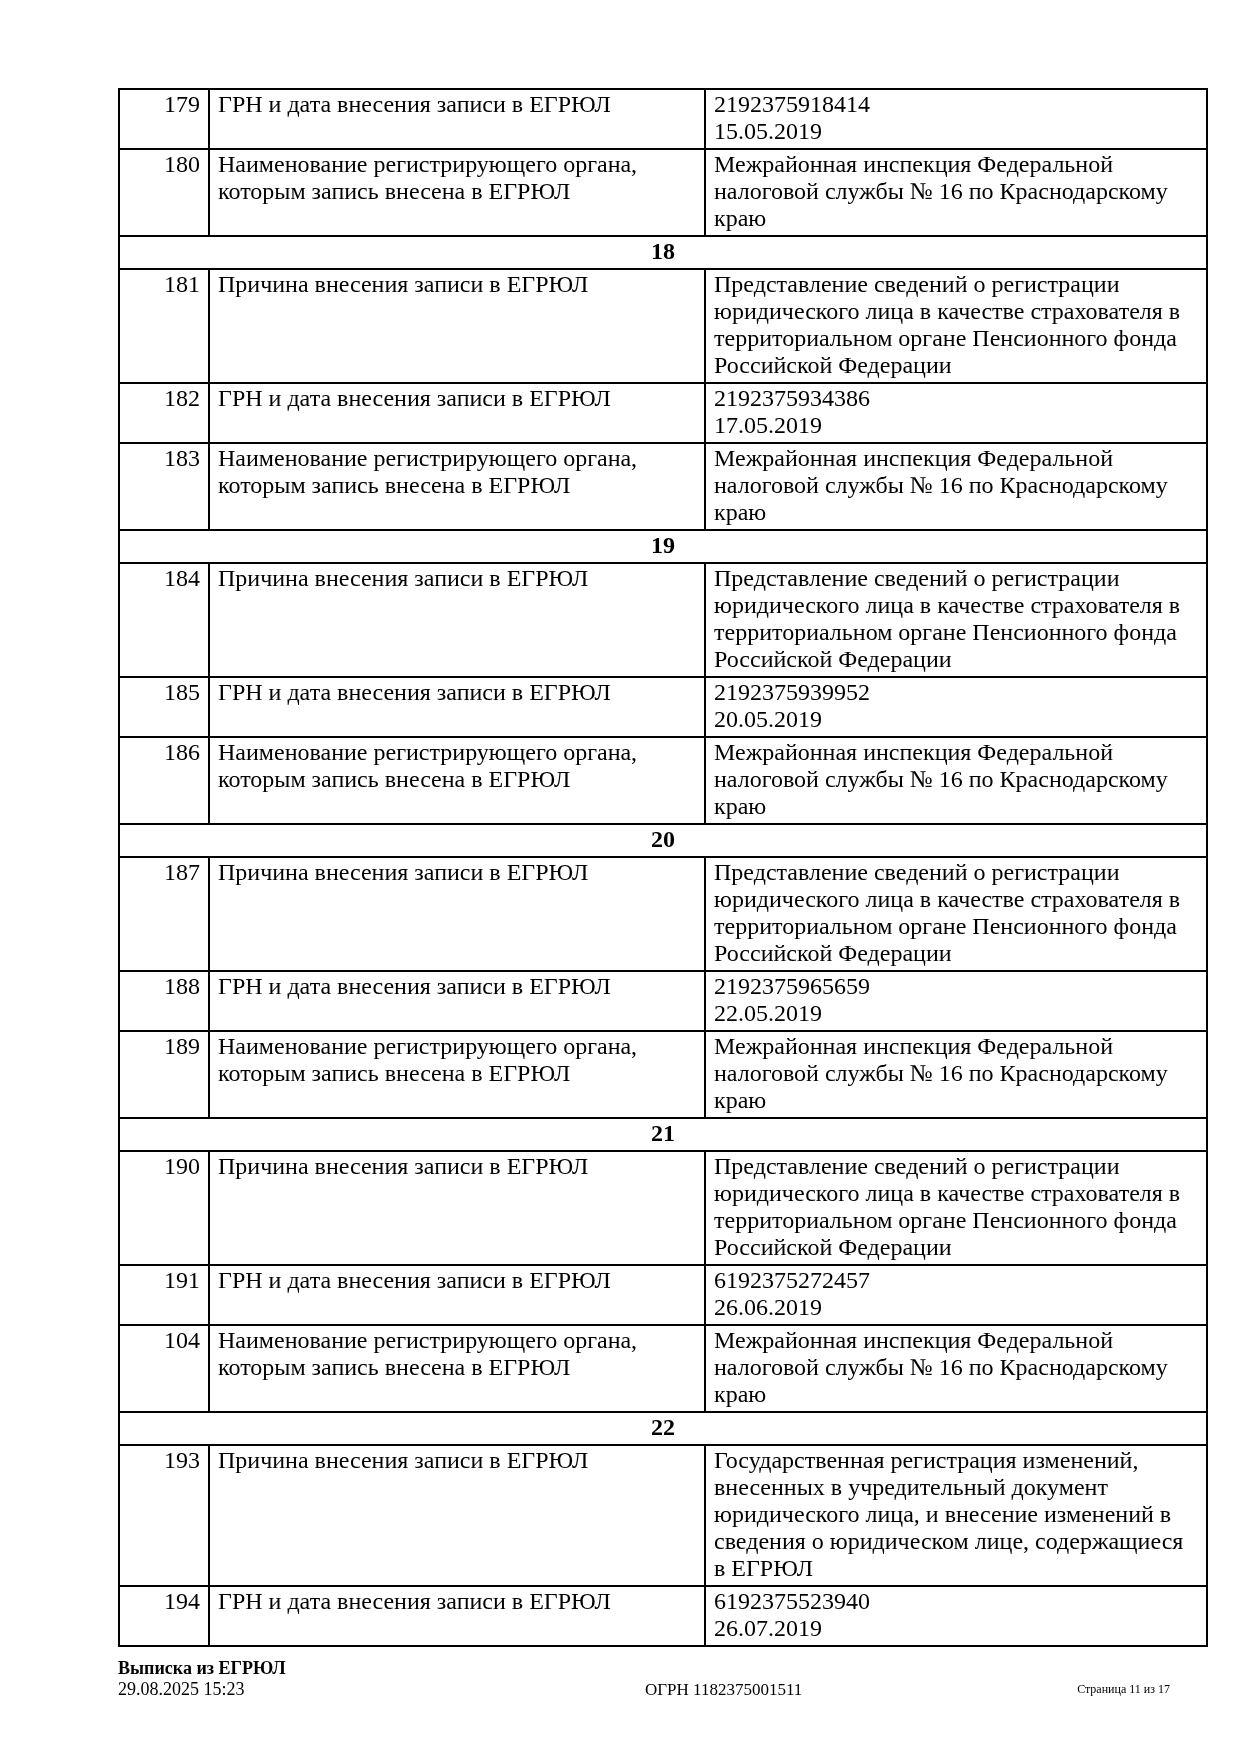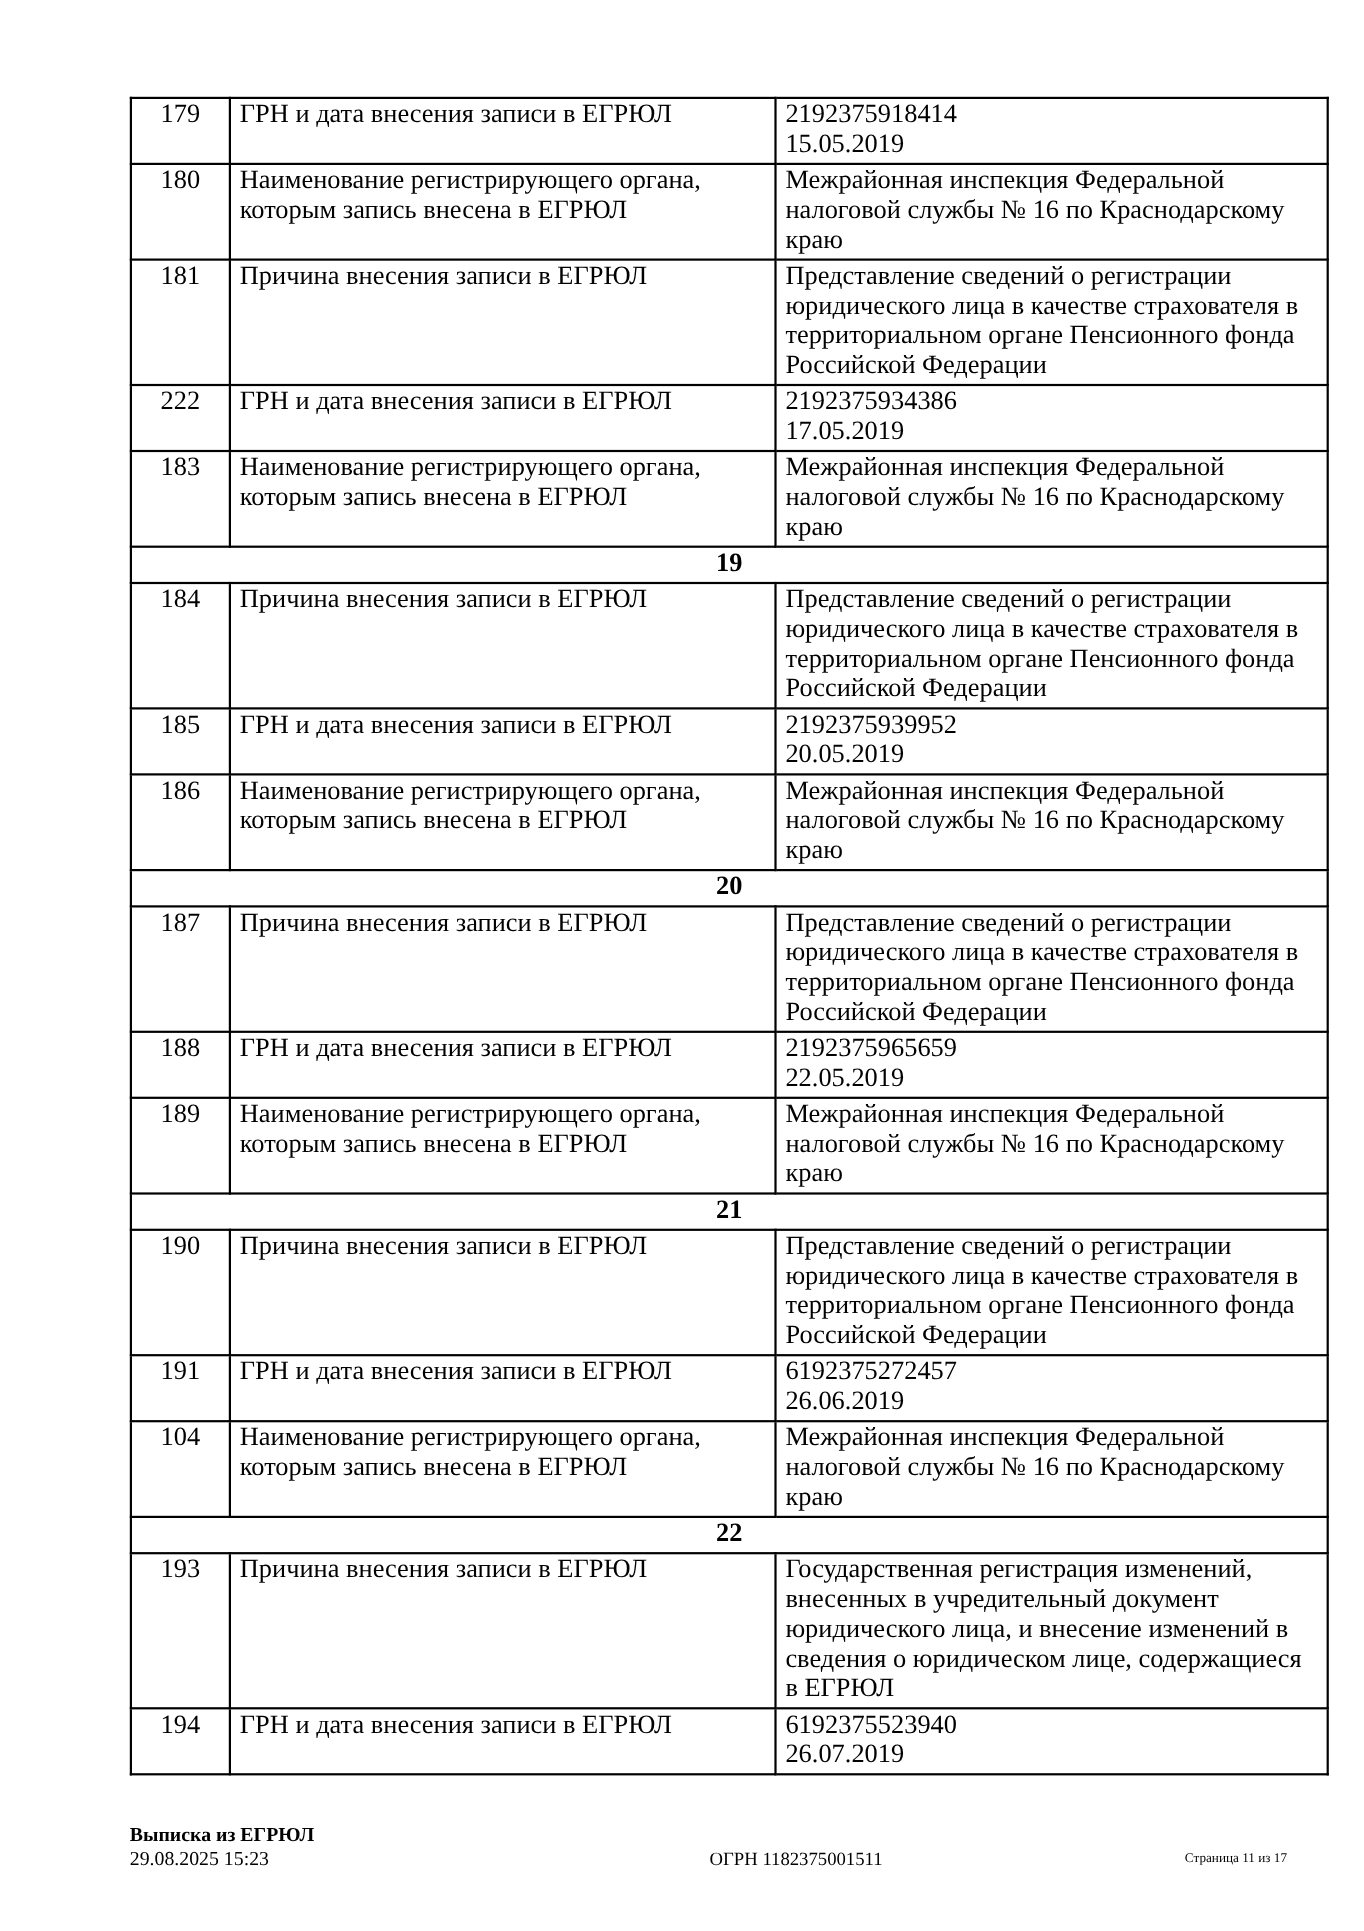--- a/index.html
+++ b/index.html
@@ -26,21 +26,21 @@
     font-size: 24px;
     line-height: 27px;
   }
   table.records td {
     border: 2px solid #000000;
     vertical-align: top;
     padding: 1px 8px 3px 8px;
   }
   td.num-cell {
     width: 72px;
-    text-align: center;
+    text-align: right;
     padding-left: 2px;
     padding-right: 2px;
   }
   td.label-cell {
     width: 478px;
     margin-top: 38px;
   }
   td.value-cell {
     width: 484px;
     white-space: pre-line;
@@ -89,26 +89,29 @@
           <td class="label-cell">ГРН и дата внесения записи в ЕГРЮЛ</td>
           <td class="value-cell">2192375918414
 15.05.2019</td>
         </tr>
         <tr>
           <td class="num-cell">180</td>
           <td class="label-cell">Наименование регистрирующего органа, которым запись внесена в ЕГРЮЛ</td>
           <td class="value-cell">Межрайонная инспекция Федеральной налоговой службы № 16 по Краснодарскому краю</td>
         </tr>
         <tr>
+          <td colspan="3" class="section-cell">18</td>
+        </tr>
+        <tr>
           <td class="num-cell">181</td>
           <td class="label-cell">Причина внесения записи в ЕГРЮЛ</td>
           <td class="value-cell">Представление сведений о регистрации юридического лица в качестве страхователя в территориальном органе Пенсионного фонда Российской Федерации</td>
         </tr>
         <tr>
-          <td class="num-cell">222</td>
+          <td class="num-cell">182</td>
           <td class="label-cell">ГРН и дата внесения записи в ЕГРЮЛ</td>
           <td class="value-cell">2192375934386
 17.05.2019</td>
         </tr>
         <tr>
           <td class="num-cell">183</td>
           <td class="label-cell">Наименование регистрирующего органа, которым запись внесена в ЕГРЮЛ</td>
           <td class="value-cell">Межрайонная инспекция Федеральной налоговой службы № 16 по Краснодарскому краю</td>
         </tr>
         <tr>

